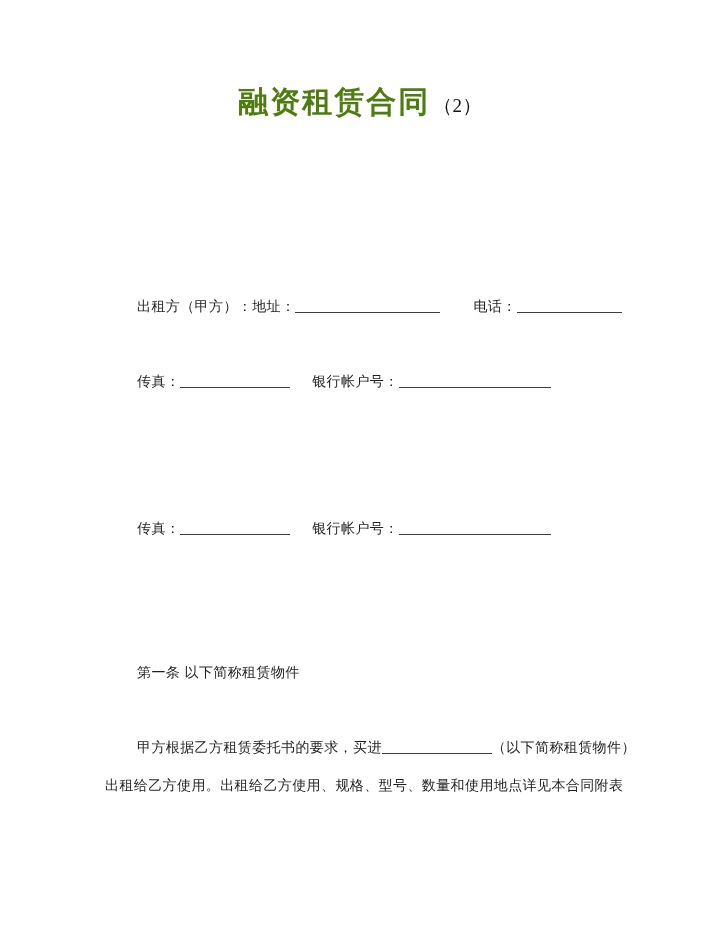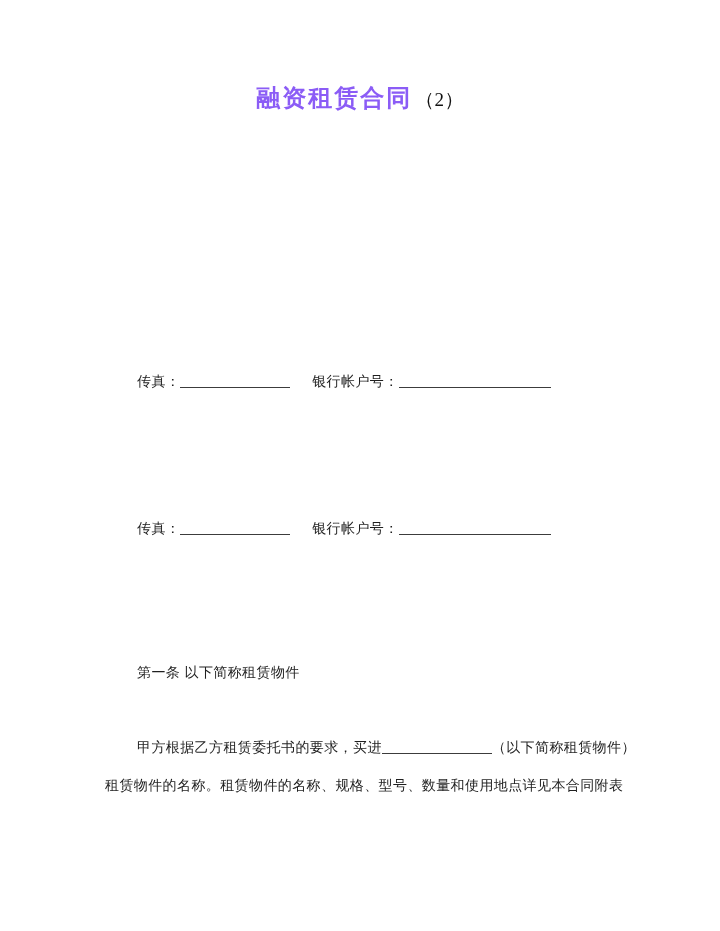--- a/index.html
+++ b/index.html
@@ -20,24 +20,24 @@
   }
   .title {
     position: absolute;
     top: 82px;
     left: 0;
     width: 100%;
     text-align: center;
     white-space: nowrap;
   }
   .title-main {
-    font-size: 24px;
+    font-size: 30px;
     font-weight: bold;
     letter-spacing: 2px;
-    color: #8b5cf6;
+    color: #4d7c0f;
     text-align: center;
   }
   .title-suffix {
     font-size: 19px;
     font-weight: normal;
     font-family: "Liberation Serif", serif;
     margin-left: 3px;
     color: #111111;
   }
   .line {
@@ -70,37 +70,40 @@
 </style>
 </head>
 <body>
 
 <div class="page">
 
   <div class="title">
     <span class="title-main">融资租赁合同</span><span class="title-suffix">（2）</span>
   </div>
 
+  <div class="line l1">
+    <span>出租方（甲方）：地址：</span><span class="blank w-addr"></span><span class="ml-lg">电话：</span><span class="blank w-phone"></span>
+  </div>
 
   <div class="line l2">
     <span>传真：</span><span class="blank w-fax"></span><span class="ml-md">银行帐户号：</span><span class="blank w-bank"></span>
   </div>
 
 
   <div class="line l4">
     <span>传真：</span><span class="blank w-fax"></span><span class="ml-md">银行帐户号：</span><span class="blank w-bank"></span>
   </div>
 
 
   <div class="line h1">
     <span>第一条  以下简称租赁物件</span>
   </div>
 
   <div class="line b1">
     <span>甲方根据乙方租赁委托书的要求，买进</span><span class="blank w-buy"></span><span>（以下简称租赁物件）</span>
   </div>
 
   <div class="line b2">
-    <span>租赁物件的名称。租赁物件的名称、规格、型号、数量和使用地点详见本合同附表</span>
+    <span>出租给乙方使用。出租给乙方使用、规格、型号、数量和使用地点详见本合同附表</span>
   </div>
 
 
 </div>
 
 </body></html>

